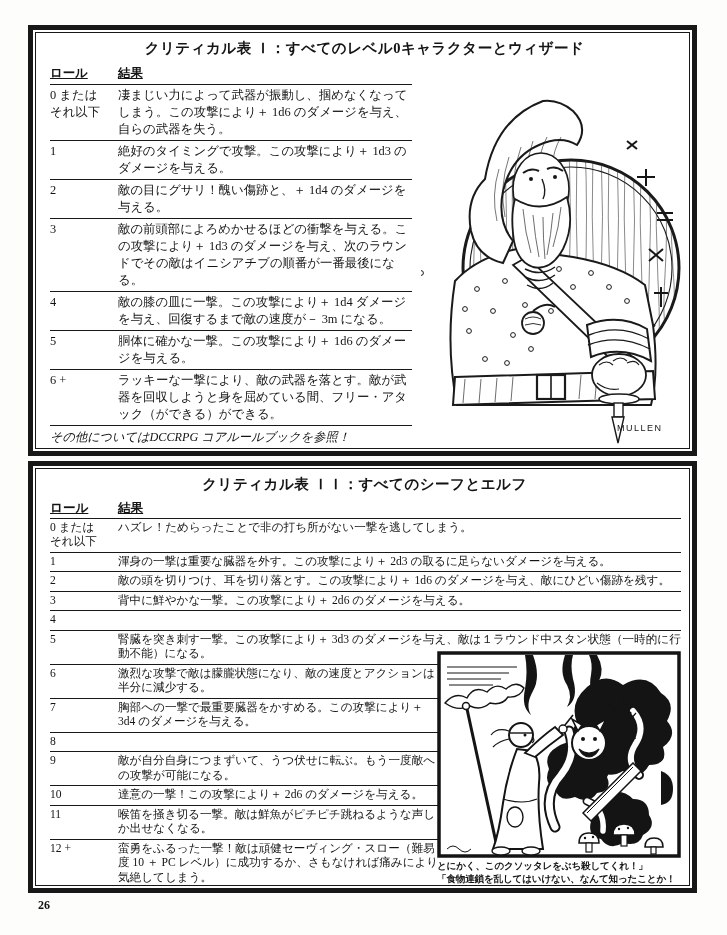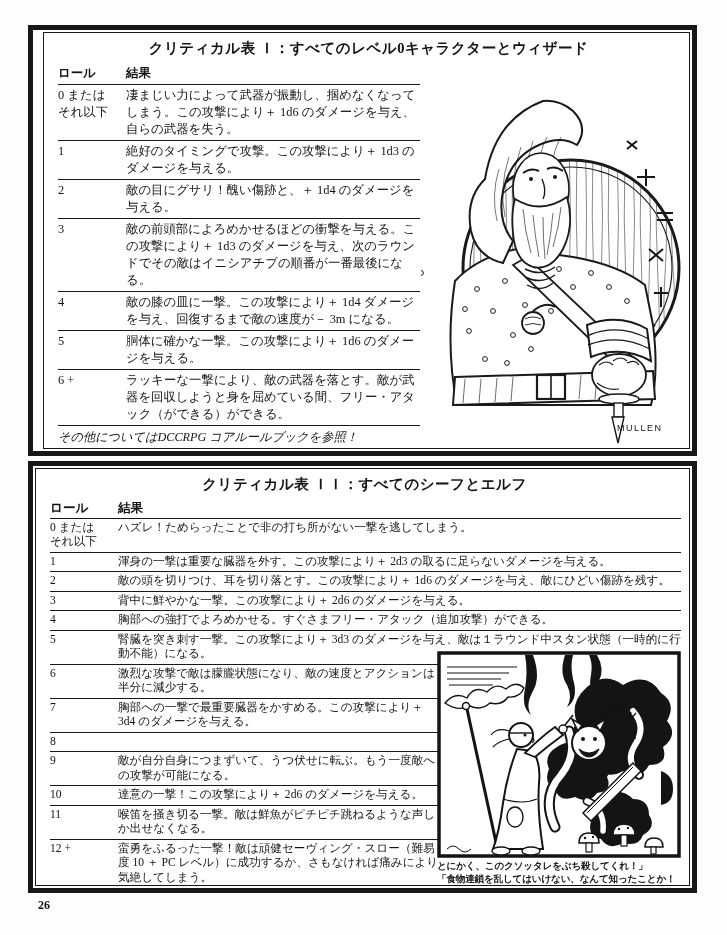--- a/index.html
+++ b/index.html
@@ -2,28 +2,28 @@
 <html><head>
 <meta charset="utf-8">
 <style>
   html,body{margin:0;padding:0;}
   body{
     width:727px;height:935px;position:relative;background:#fdfdfc;
     font-family:"Liberation Serif","DejaVu Serif",serif;color:#141414;
     overflow:hidden;
   }
   .box{position:absolute;left:28px;width:669px;background:#fff;border:5px solid #181818;box-sizing:border-box;}
-  #box1{top:25px;height:431px;padding-left:8px;}
+  #box1{top:25px;height:431px;}
   #box2{top:461px;height:432px;}
   .inner{position:relative;margin:2px;border:1px solid #181818;box-sizing:border-box;
          height:calc(100% - 4px);padding:3px 10px 4px 14px;overflow:hidden;}
   .tbl-title{text-align:center;font-weight:bold;font-size:14.5px;letter-spacing:.5px;padding:3px 0 5px;}
   .row{display:flex;border-top:1px solid #181818;padding:2px 0 2px;}
   .row.hdr{border-top:none;}
-  .hdr .roll,.hdr .res{font-weight:bold;font-size:13px;}
+  .hdr .roll,.hdr .res{font-weight:bold;font-size:13px;text-decoration:underline;}
   .roll{flex:0 0 68px;white-space:pre-line;}
   .res{flex:1;}
   
   #t1{width:362px;}
   #t1 .roll,#t1 .res{font-size:12.4px;line-height:17px;}
   
   #t2 .row.wide{width:631px;}
   #t2 .row.narrow{width:390px;}
   #t2 .roll,#t2 .res{font-size:11.6px;line-height:14.5px;}
   #t2 .hdr .roll,#t2 .hdr .res{font-size:12.6px;}
@@ -253,21 +253,20 @@
       <div class="row wide">
         <div class="roll">2</div>
         <div class="res">敵の頭を切りつけ、耳を切り落とす。この攻撃により＋ 1d6 のダメージを与え、敵にひどい傷跡を残す。</div>
       </div>
       <div class="row wide">
         <div class="roll">3</div>
         <div class="res">背中に鮮やかな一撃。この攻撃により＋ 2d6 のダメージを与える。</div>
       </div>
       <div class="row wide">
         <div class="roll">4</div>
-        <div class="res">胸部への強打でよろめかせる。すぐさまフリー・アタック（追加攻撃）ができる。</div>
       </div>
       <div class="row wide">
         <div class="roll">5</div>
         <div class="res">腎臓を突き刺す一撃。この攻撃により＋ 3d3 のダメージを与え、敵は１ラウンド中スタン状態（一時的に行動不能）になる。</div>
       </div>
       <div class="row narrow">
         <div class="roll">6</div>
         <div class="res">激烈な攻撃で敵は朦朧状態になり、敵の速度とアクションは半分に減少する。</div>
       </div>
       <div class="row narrow">

